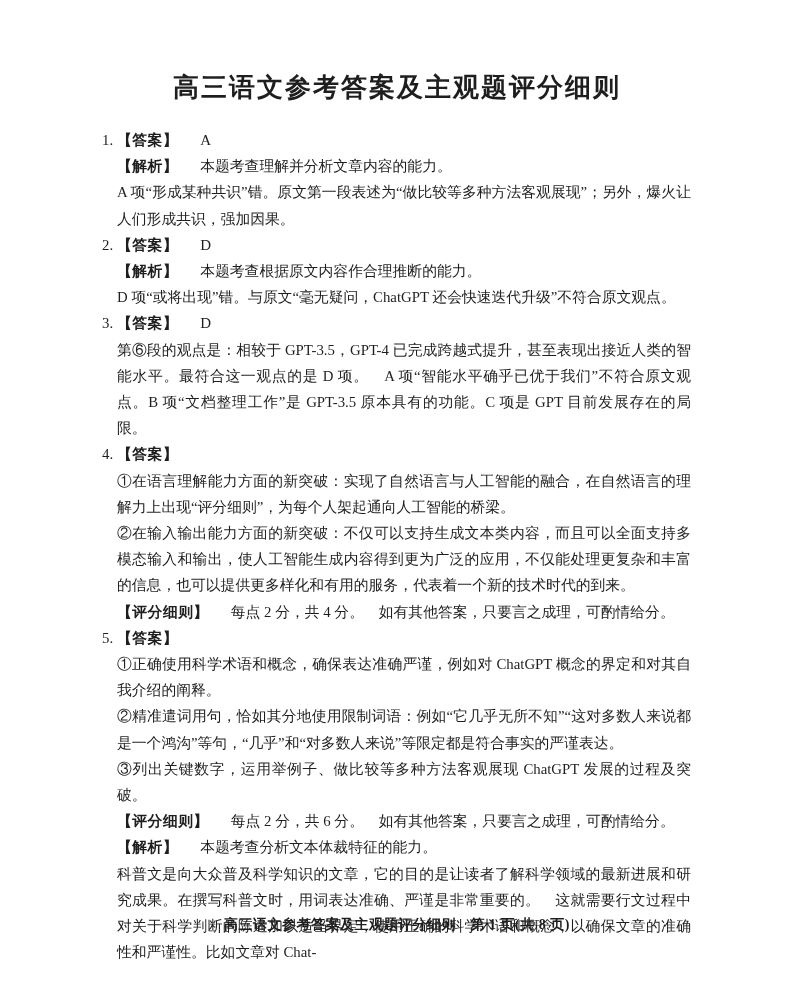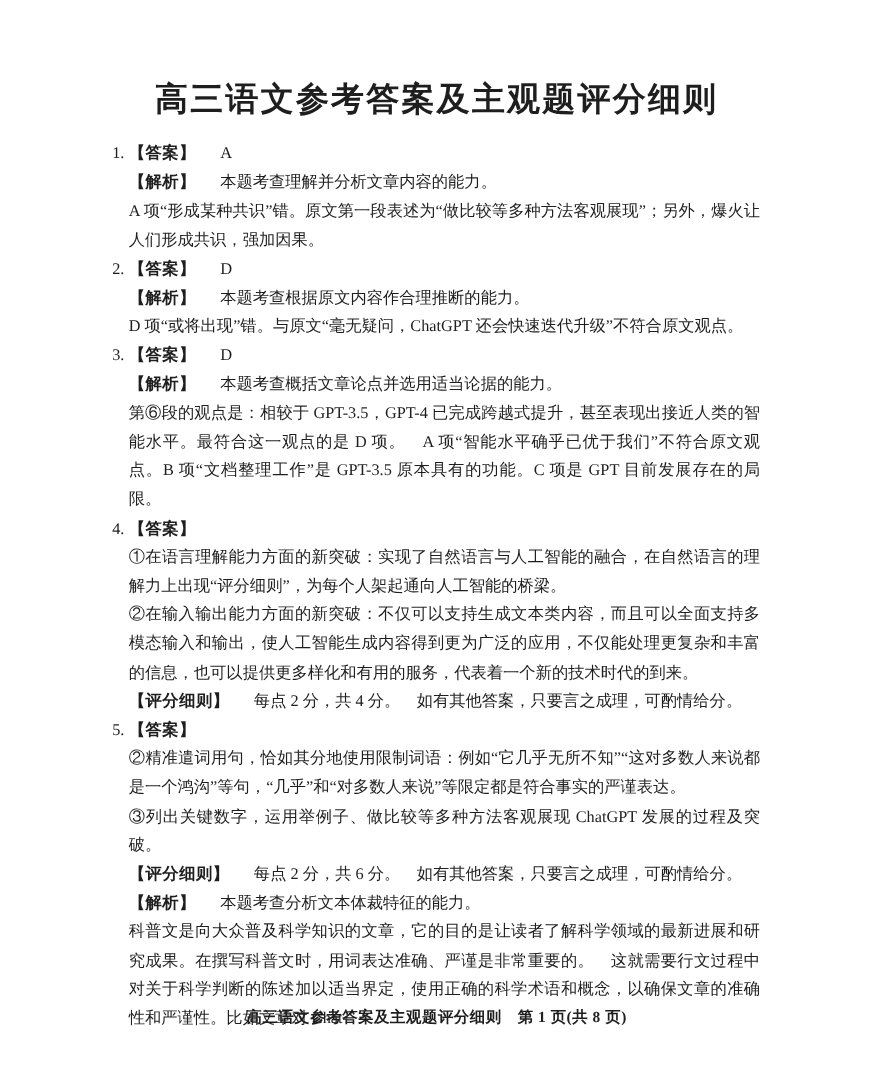--- a/index.html
+++ b/index.html
@@ -13,21 +13,21 @@
   .page {
     position: relative;
     width: 794px; height: 983px;
     background: #ffffff;
     overflow: hidden;
   }
   .title {
     position: absolute;
     top: 70px; left: 0; width: 100%;
     text-align: center;
-    font-size: 30px;
+    font-size: 26px;
     font-weight: bold;
     letter-spacing: 2px;
   }
   .content {
     position: absolute;
     top: 127px; left: 117px;
     width: 574px;
   }
   .item { position: relative; }
   .row {
@@ -72,33 +72,33 @@
     </section>
 
     <section class="item">
       <p class="row"><span class="num">2.</span><span class="lbl">【答案】</span><span class="ansv">D</span></p>
       <p class="row"><span class="lbl">【解析】</span><span>本题考查根据原文内容作合理推断的能力。</span></p>
       <p class="row">D 项“或将出现”错。与原文“毫无疑问，ChatGPT 还会快速迭代升级”不符合原文观点。</p>
     </section>
 
     <section class="item">
       <p class="row"><span class="num">3.</span><span class="lbl">【答案】</span><span class="ansv">D</span></p>
-      <p class="row"><span class="lbl">【解析】</span><span>本题考查概括文章论点并选用适当论据的能力。</span></p>
       <p class="row">第⑥段的观点是：相较于 GPT-3.5，GPT-4 已完成跨越式提升，甚至表现出接近人类的智能水平。最符合这一观点的是 D 项。　A 项“智能水平确乎已优于我们”不符合原文观点。B 项“文档整理工作”是 GPT-3.5 原本具有的功能。C 项是 GPT 目前发展存在的局限。</p>
     </section>
 
     <section class="item">
       <p class="row"><span class="num">4.</span><span class="lbl">【答案】</span></p>
       <p class="row">①在语言理解能力方面的新突破：实现了自然语言与人工智能的融合，在自然语言的理解力上出现“评分细则”，为每个人架起通向人工智能的桥梁。</p>
       <p class="row">②在输入输出能力方面的新突破：不仅可以支持生成文本类内容，而且可以全面支持多模态输入和输出，使人工智能生成内容得到更为广泛的应用，不仅能处理更复杂和丰富的信息，也可以提供更多样化和有用的服务，代表着一个新的技术时代的到来。</p>
       <p class="row"><span class="lbl">【评分细则】</span><span>每点 2 分，共 4 分。　如有其他答案，只要言之成理，可酌情给分。</span></p>
     </section>
 
     <section class="item">
       <p class="row"><span class="num">5.</span><span class="lbl">【答案】</span></p>
+      <p class="row">①正确使用科学术语和概念，确保表达准确严谨，例如对 ChatGPT 概念的界定和对其自我介绍的阐释。</p>
       <p class="row">②精准遣词用句，恰如其分地使用限制词语：例如“它几乎无所不知”“这对多数人来说都是一个鸿沟”等句，“几乎”和“对多数人来说”等限定都是符合事实的严谨表达。</p>
       <p class="row">③列出关键数字，运用举例子、做比较等多种方法客观展现 ChatGPT 发展的过程及突破。</p>
       <p class="row"><span class="lbl">【评分细则】</span><span>每点 2 分，共 6 分。　如有其他答案，只要言之成理，可酌情给分。</span></p>
       <p class="row"><span class="lbl">【解析】</span><span>本题考查分析文本体裁特征的能力。</span></p>
       <p class="row">科普文是向大众普及科学知识的文章，它的目的是让读者了解科学领域的最新进展和研究成果。在撰写科普文时，用词表达准确、严谨是非常重要的。　这就需要行文过程中对关于科学判断的陈述加以适当界定，使用正确的科学术语和概念，以确保文章的准确性和严谨性。比如文章对 Chat-</p>
     </section>
 
   </div>
 
   <div class="footer">高三语文参考答案及主观题评分细则　第 1 页(共 8 页)</div>

